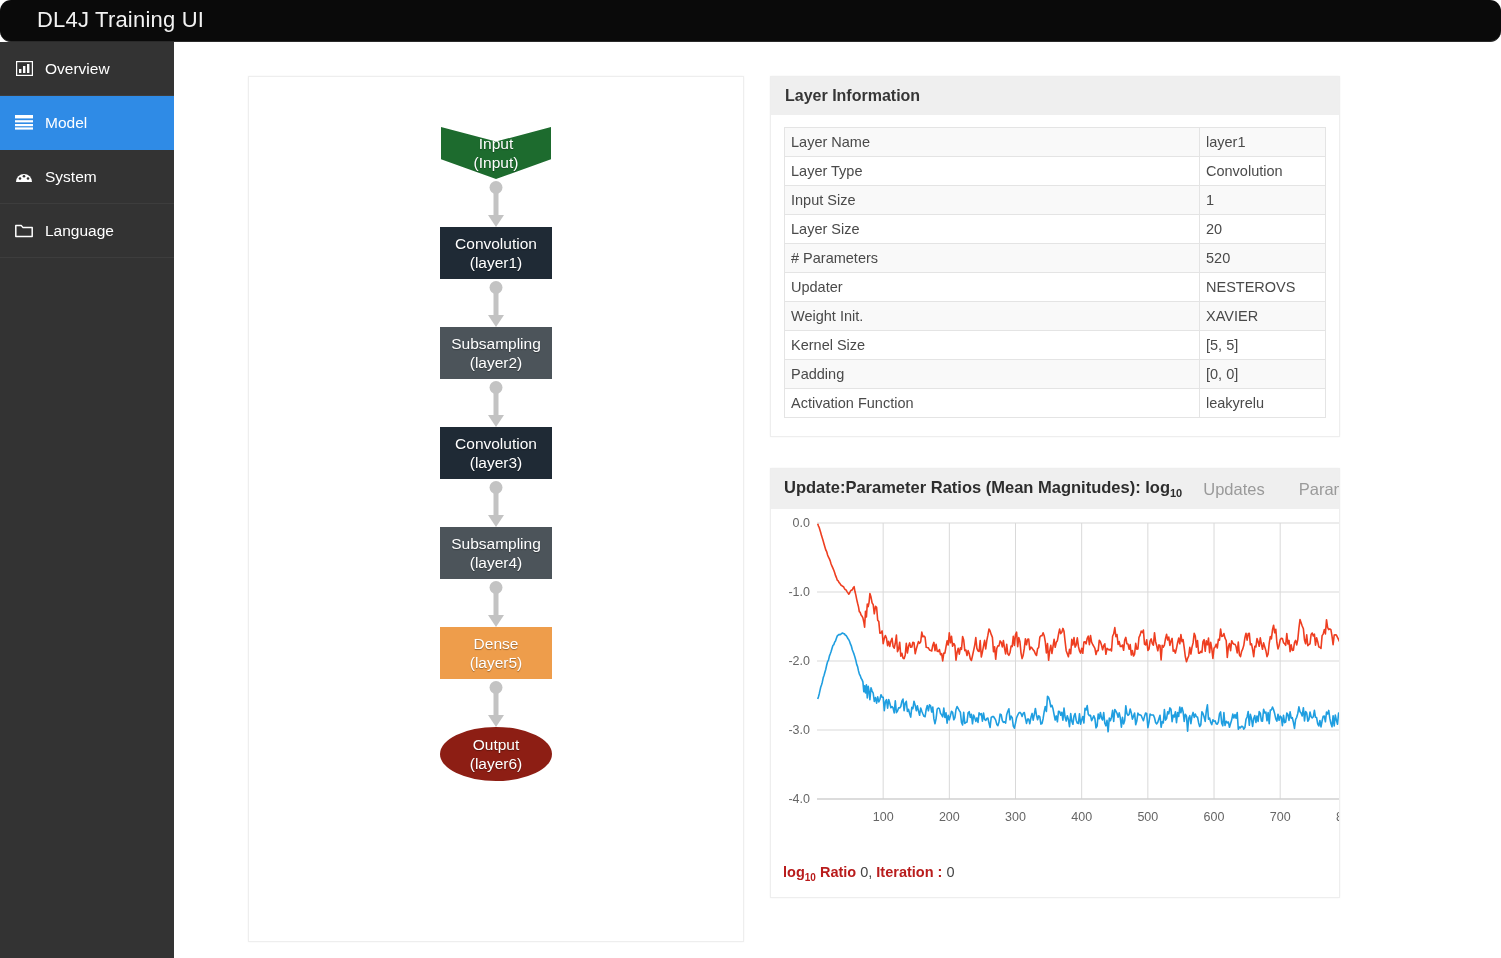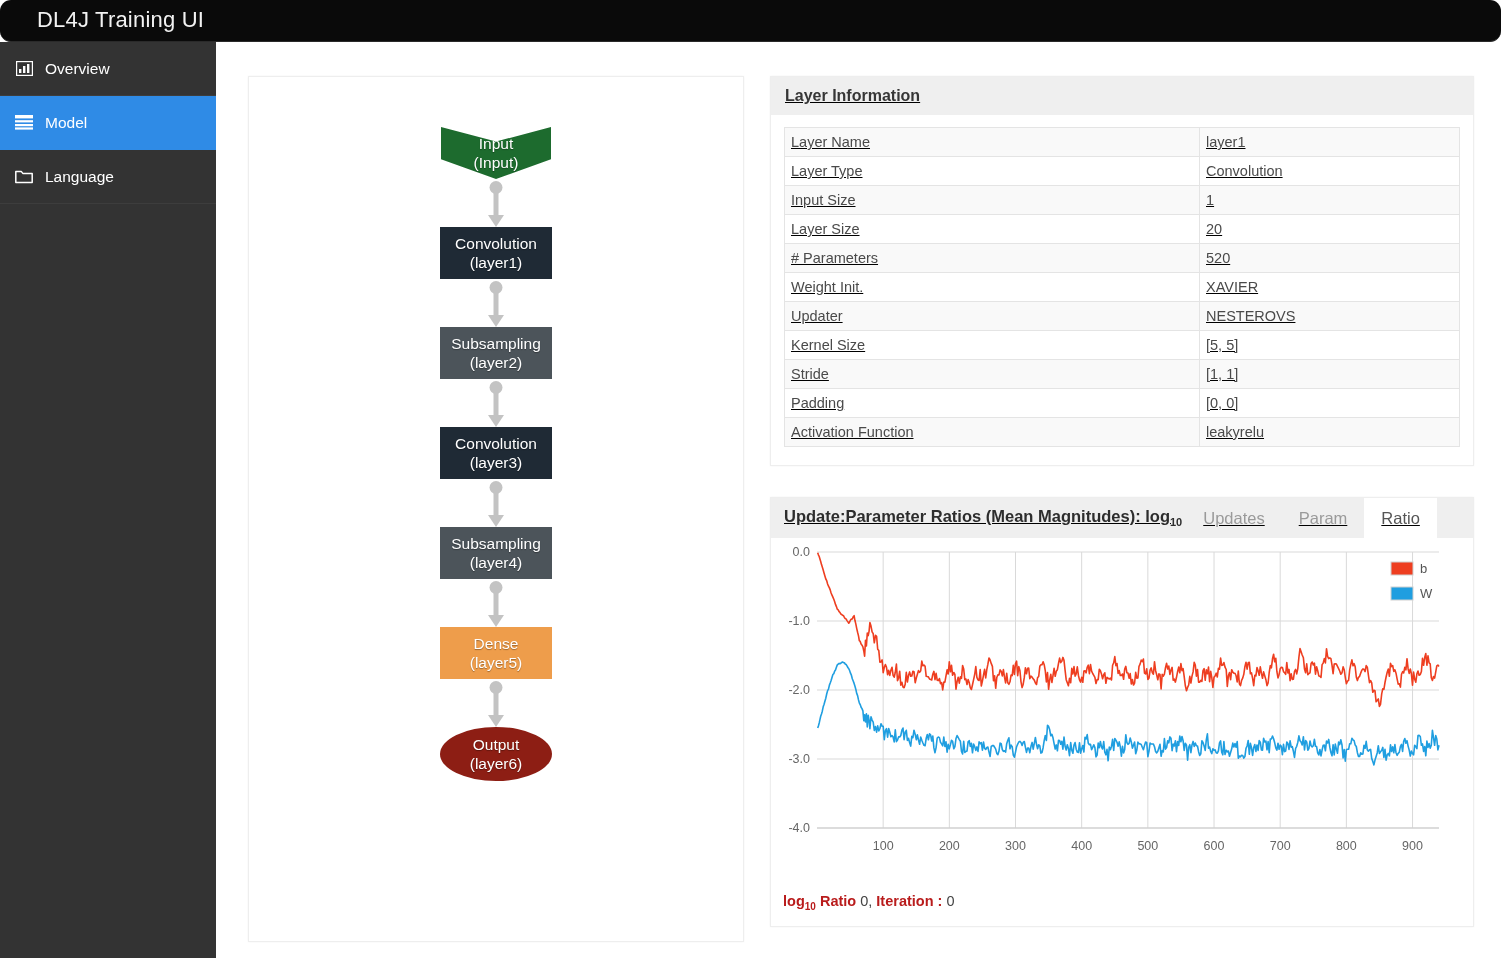--- a/index.html
+++ b/index.html
@@ -21,21 +21,21 @@
   .topbar-title {
     position: absolute; left: 37px; top: 7px;
     color: #f2f2f2;
     font-size: 22px;
     letter-spacing: .2px;
   }
 
   
   .sidebar {
     position: absolute; left: 0; top: 42px;
-    width: 216px; height: 916px;
+    width: 174px; height: 916px;
     background: #333333;
   }
   .nav-item {
     position: relative;
     height: 54px;
     display: flex; align-items: center;
     padding-left: 13px;
     color: #ffffff;
     font-size: 15.5px;
     border-bottom: 1px solid #3d3d3d;
@@ -103,21 +103,21 @@
   }
   .connector .head {
     position: absolute; left: 50%; top: 36px; transform: translateX(-50%);
     width: 0; height: 0;
     border-left: 8px solid transparent;
     border-right: 8px solid transparent;
     border-top: 12px solid #c3c3c3;
   }
 
   
-  .right-col { position: absolute; left: 554px; top: 34px; width: 704px; text-decoration: underline; }
+  .right-col { position: absolute; left: 554px; top: 34px; width: 570px; }
 
   .card {
     background: #ffffff;
     border: 1px solid #eeeeee;
     box-shadow: 0 0 2px rgba(0,0,0,.05);
   }
   .card-head {
     background: #efefef;
     height: 38px;
     display: flex; align-items: center;
@@ -204,20 +204,31 @@
       <svg width="18" height="15" viewBox="0 0 18 15">
         <rect x="0" y="0" width="18" height="3.4" fill="#fff"></rect>
         <rect x="0" y="5.2" width="18" height="2.2" fill="#fff"></rect>
         <rect x="0" y="9.0" width="18" height="2.2" fill="#fff"></rect>
         <rect x="0" y="12.4" width="18" height="2.2" fill="#fff"></rect>
       </svg>
     </span>
     <span class="nav-label">Model</span>
   </div>
 
+  <div class="nav-item">
+    <span class="nav-icon">
+      <svg width="18" height="15" viewBox="0 0 18 15">
+        <path d="M1 13 A8 8 0 0 1 17 13 Z" fill="#fff"></path>
+        <circle cx="5" cy="9.5" r="1.3" fill="#333"></circle>
+        <circle cx="9" cy="7.2" r="1.3" fill="#333"></circle>
+        <circle cx="13" cy="9.5" r="1.3" fill="#333"></circle>
+      </svg>
+    </span>
+    <span class="nav-label">System</span>
+  </div>
 
   <div class="nav-item">
     <span class="nav-icon">
       <svg width="18" height="15" viewBox="0 0 18 15">
         <path d="M0.8 13.6 V2.4 H6.2 L7.8 4.4 H17.2 V13.6 Z" fill="none" stroke="#fff" stroke-width="1.5" stroke-linejoin="round"></path>
       </svg>
     </span>
     <span class="nav-label">Language</span>
   </div>
 
@@ -317,34 +328,30 @@
               </tr>
               <tr>
                 <td class="k">Layer Size</td>
                 <td>20</td>
               </tr>
               <tr>
                 <td class="k"># Parameters</td>
                 <td>520</td>
               </tr>
               <tr>
+                <td class="k">Updater</td>
+                <td>NESTEROVS</td>
+              </tr>
+              <tr>
                 <td class="k">Weight Init.</td>
                 <td>XAVIER</td>
               </tr>
               <tr>
-                <td class="k">Updater</td>
-                <td>NESTEROVS</td>
-              </tr>
-              <tr>
                 <td class="k">Kernel Size</td>
                 <td>[5, 5]</td>
-              </tr>
-              <tr>
-                <td class="k">Stride</td>
-                <td>[1, 1]</td>
               </tr>
               <tr>
                 <td class="k">Padding</td>
                 <td>[0, 0]</td>
               </tr>
               <tr>
                 <td class="k">Activation Function</td>
                 <td>leakyrelu</td>
               </tr>
             </tbody>

